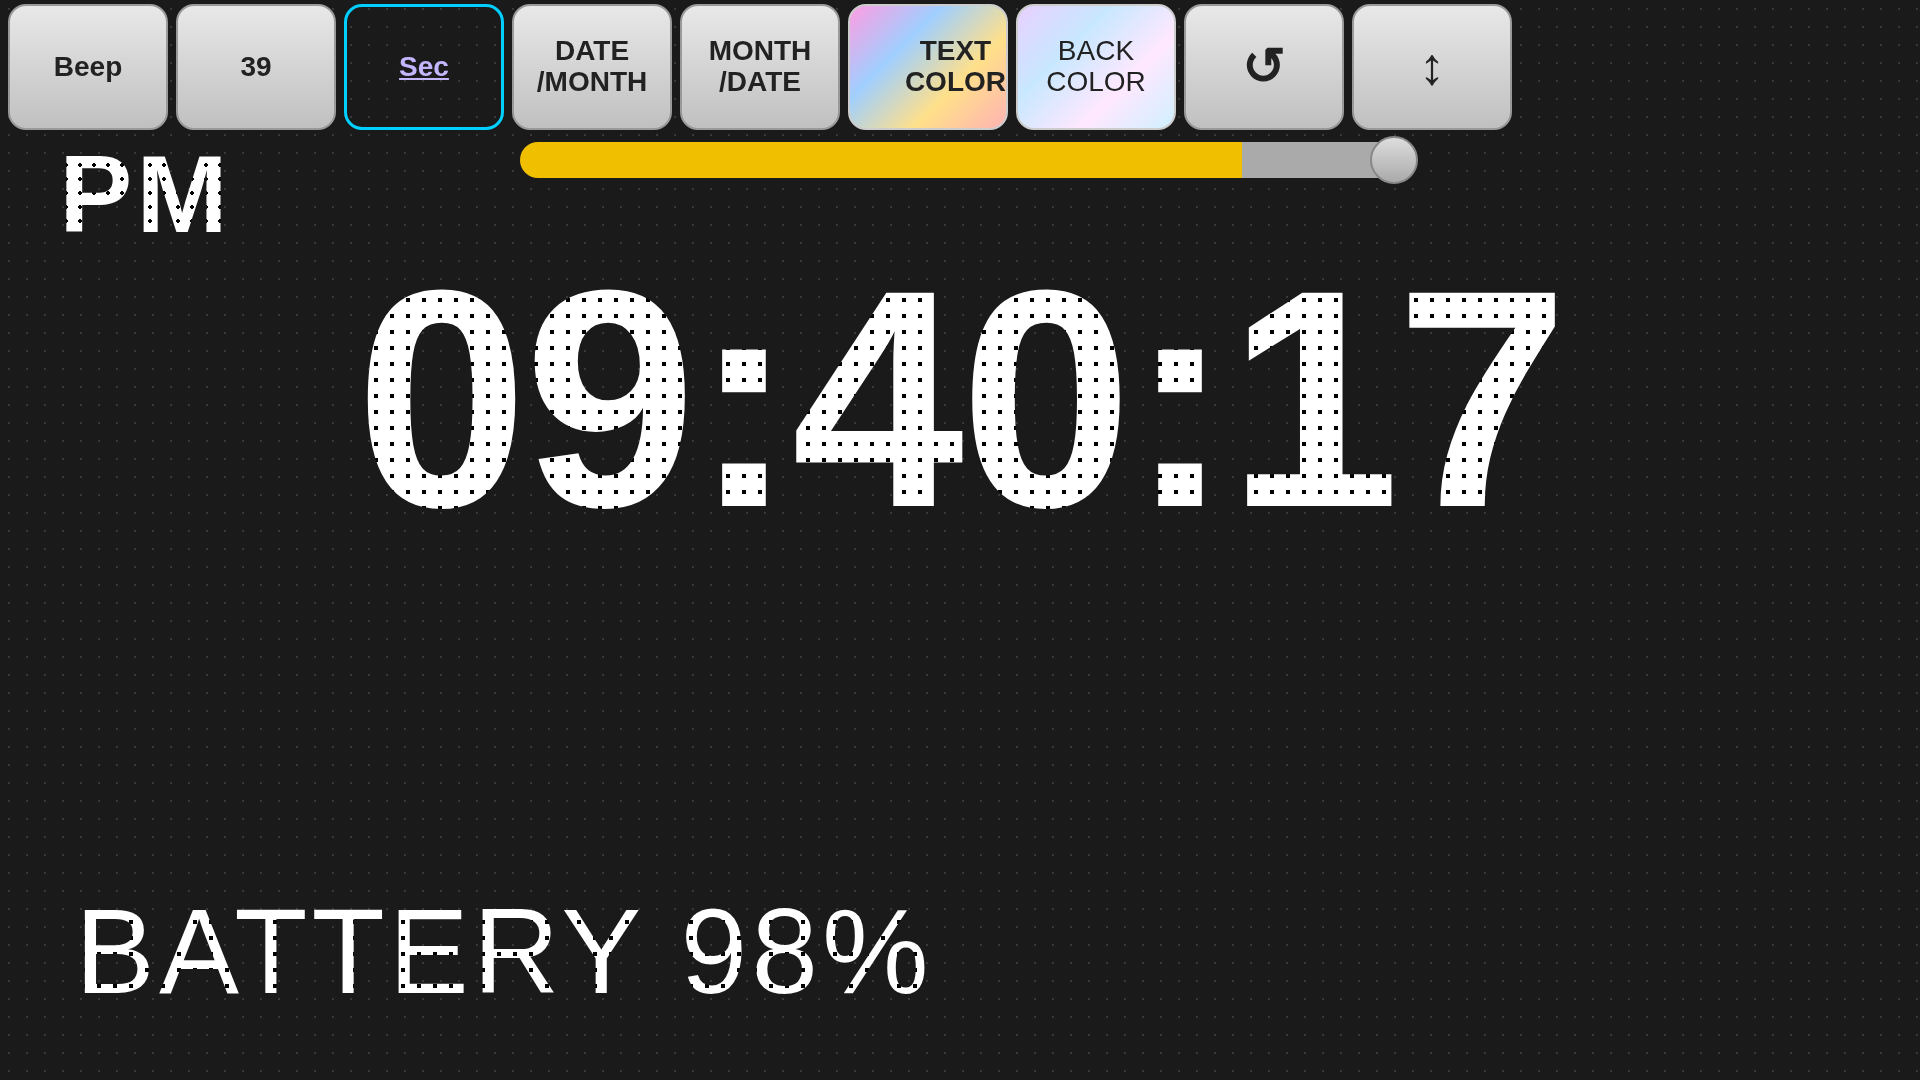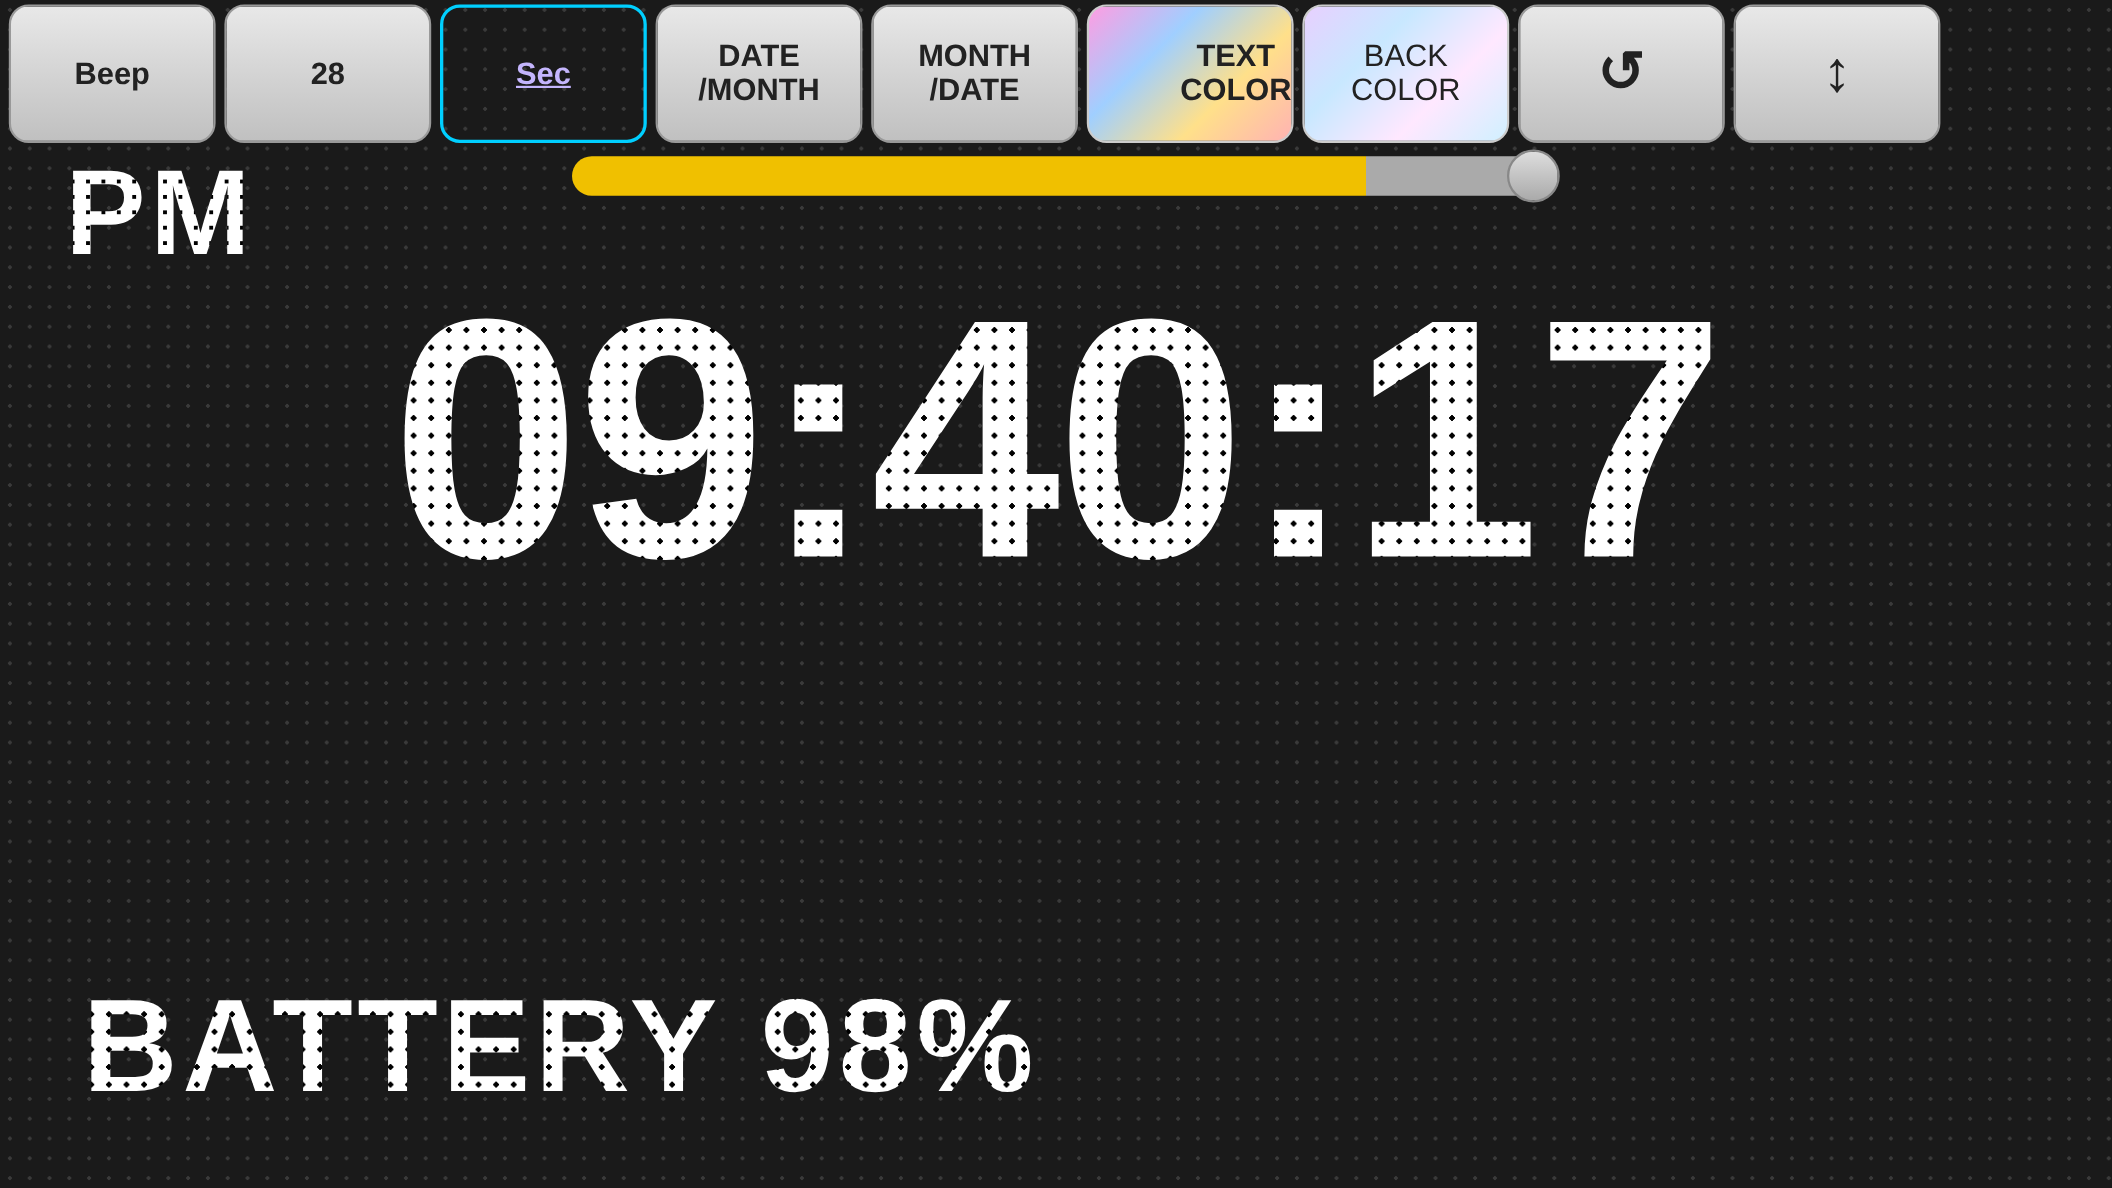--- a/index.html
+++ b/index.html
@@ -22,21 +22,21 @@
       flex-direction: row;
       align-items: stretch;
       height: 126px;
       gap: 0;
     }
 
     .tool-btn {
       display: flex;
       align-items: center;
       justify-content: center;
-      width: 188px;
+      width: 160px;
       height: 126px;
       background: linear-gradient(180deg, #e8e8e8 0%, #c0c0c0 100%);
       border: 2px solid #999;
       border-radius: 18px;
       font-size: 28px;
       font-weight: bold;
       color: #222;
       text-align: center;
       cursor: pointer;
       flex-shrink: 0;
@@ -149,42 +149,42 @@
       background-clip: text;
       line-height: 1;
     }
 
     
     #battery-display {
       position: absolute;
       bottom: 60px;
       left: 75px;
       font-size: 120px;
-      font-weight: 700;
+      font-weight: 400;
       font-family: 'Arial Black', Arial, sans-serif;
       background-image: radial-gradient(circle, #000 2.5px, white 2.5px);
       background-size: 16px 16px;
       -webkit-background-clip: text;
       -webkit-text-fill-color: transparent;
       background-clip: text;
       letter-spacing: 4px;
     }
 
   </style>
 </head>
 <body>
 
 <div id="toolbar">
 
   <button class="tool-btn">
     <span>Beep</span>
   </button>
 
   <button class="tool-btn">
-    <span>28</span>
+    <span>39</span>
   </button>
 
   <button class="tool-btn active">
     <span>Sec</span>
   </button>
 
   <button class="tool-btn">
     <span style="white-space:pre">DATE
 /MONTH</span>
   </button>

